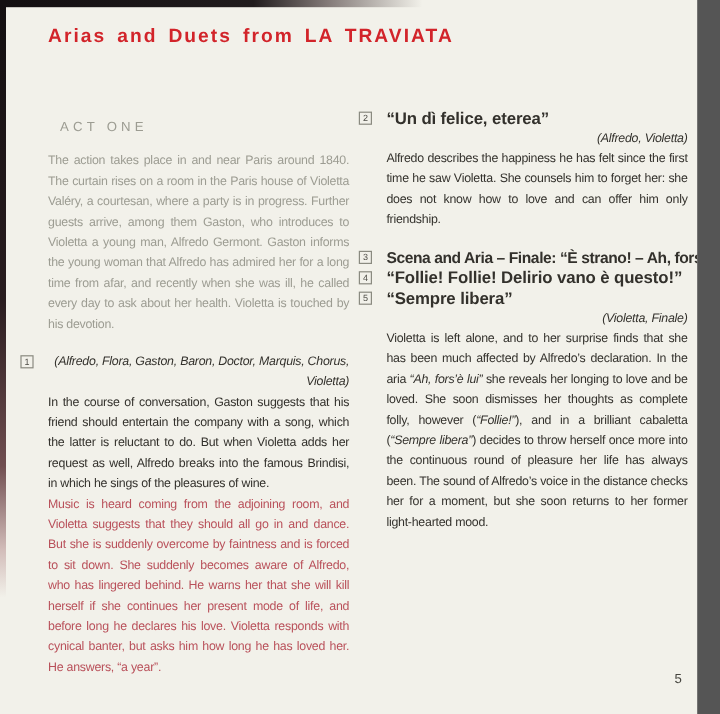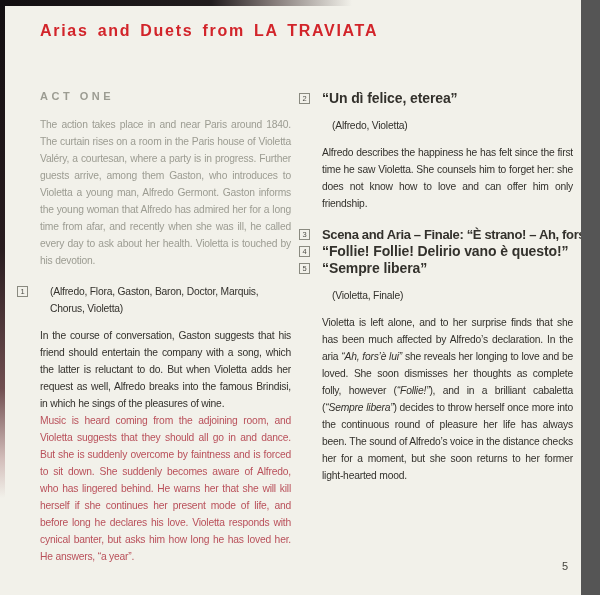--- a/index.html
+++ b/index.html
@@ -18,37 +18,37 @@
     background:linear-gradient(to bottom, rgba(19,15,17,1) 0%, rgba(30,17,20,0.95) 50%, rgba(80,38,42,0.8) 78%, rgba(150,90,94,0.35) 92%, rgba(242,241,234,0) 100%);
   }
   .page-title {
     position:absolute; left:40px; top:22px; margin:0;
     font-size:16px; font-weight:bold; letter-spacing:1.7px; word-spacing:3px;
   }
   .col { position:absolute; top:90px; width:251px; }
   .col-left  { left:40px; }
   .col-right { left:322px; }
   .act-heading {
-    margin:0; font-size:11px; font-weight:bold; letter-spacing:3.5px;
+    margin:10px; font-size:11px; font-weight:normal; letter-spacing:3.5px;
   }
   .muted { color:#9c9c92; }
   .redtext { color:#b9505a; }
   p.body {
     margin:0; font-size:10.3px; line-height:17px; letter-spacing:-0.2px;
     text-align:justify; text-justify:inter-word;
   }
   p.intro { margin-top:14px; }
   .track { position:relative; margin-top:14px; }
   .track.tight { margin-top:0; }
   .track-title {
     margin:0; font-size:14px; font-weight:bold; line-height:17px; letter-spacing:-0.1px;
   }
   .track-title.oneline { white-space:nowrap; letter-spacing:-0.35px; font-size:13px;text-align:center; }
   .performers {
-    margin:10px; font-size:10.3px; line-height:17px; letter-spacing:-0.2px;
+    margin:0; font-style:italic; font-size:10.3px; line-height:17px; letter-spacing:-0.2px;text-align:right;
   }
   .tracknum {
     position:absolute; left:-23px; top:3px; width:11px; height:11px;
     box-sizing:border-box; border:1px solid #8a8a80;
     font-size:7.5px; line-height:9px; text-align:center; color:#4e4d47;
     font-weight:normal;
   }
   .it { font-style:italic; }
   .page-number {
     position:absolute; left:562px; top:560px;

